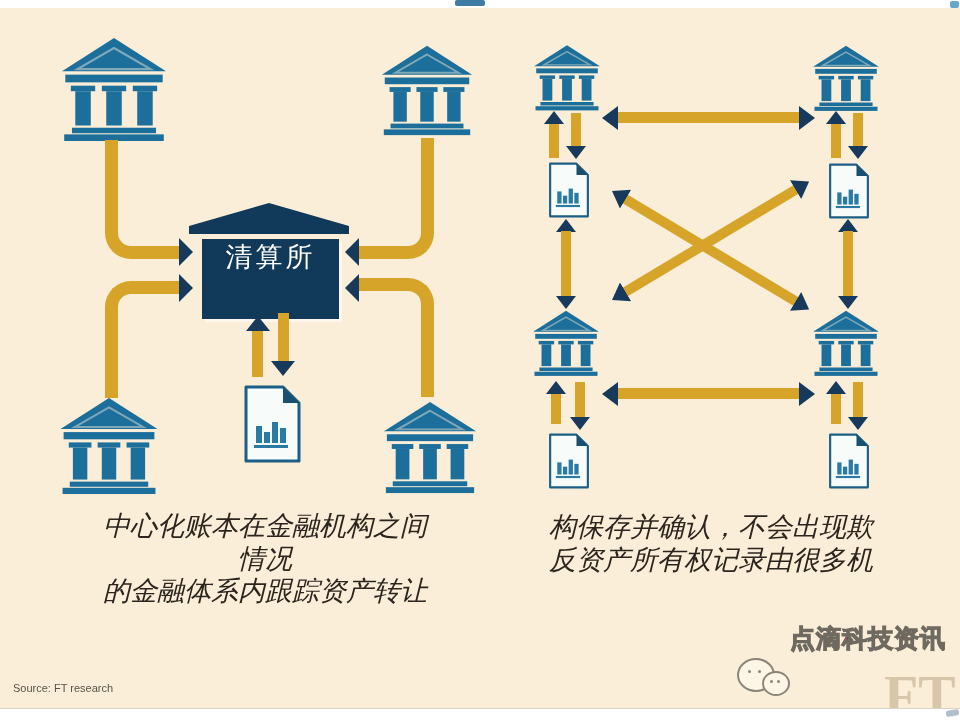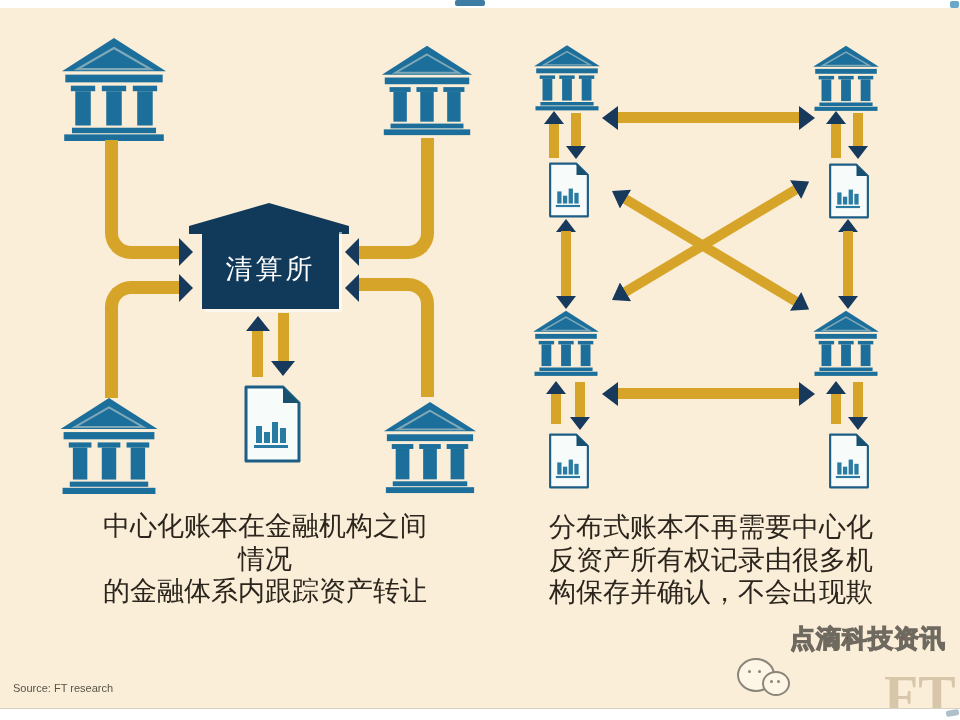--- a/index.html
+++ b/index.html
@@ -31,27 +31,27 @@
   
   .ah{background:#16395c;}
   .ah-right{clip-path:polygon(0 0,100% 50%,0 100%);}
   .ah-left{clip-path:polygon(100% 0,0 50%,100% 100%);}
   .ah-up{clip-path:polygon(50% 0,100% 100%,0 100%);}
   .ah-down{clip-path:polygon(0 0,100% 0,50% 100%);}
 
   
   .house-roof{left:189px;top:203px;width:160px;height:31px;background:#10395a;
     clip-path:polygon(50% 0,100% 74%,100% 100%,0 100%,0 74%);}
-  .house-body{left:202px;top:229px;width:137px;height:80px;background:#10395a;
+  .house-body{left:202px;top:239px;width:137px;height:80px;background:#10395a;
     box-shadow:3px 3px 0 rgba(255,255,255,.55);
-    display:flex;align-items:center;justify-content:center;}
+    display:flex;justify-content:center;}
   .house-label{color:#ffffff;font-size:27px;letter-spacing:3px;}
 
   
-  .caption{width:410px;text-align:center;color:#2b251d;font-size:27px;line-height:32.5px;}
+  .caption{width:410px;text-align:center;color:#2b251d;font-size:27px;line-height:32.5px;font-style:italic;}
   .caption-left{left:60px;top:510px;}
   .caption-right{left:506px;top:511px;}
 
   
   .diag{height:24px;transform-origin:0 50%;}
   .diag .bar{position:absolute;left:12px;right:12px;top:7px;height:10px;background:#d7a42a;}
   .diag .end-l{position:absolute;left:0;top:1px;width:16px;height:22px;}
   .diag .end-r{position:absolute;right:0;top:1px;width:16px;height:22px;}
   .diag1{left:612px;top:179px;width:230px;transform:rotate(31deg);}
   .diag2{left:612px;top:288px;width:230px;transform:rotate(-31deg);}
@@ -217,23 +217,22 @@
       <div class="ah ah-left end-l"></div>
       <div class="ah ah-right end-r"></div>
     </div>
     <div class="abs diag diag2">
       <div class="bar"></div>
       <div class="ah ah-left end-l"></div>
       <div class="ah ah-right end-r"></div>
     </div>
 
     <div class="abs caption caption-right">
-      <div>分布式账本不再需要中心化</div>
+      <div>构保存并确认，不会出现欺</div>
       <div>反资产所有权记录由很多机</div>
-      <div>构保存并确认，不会出现欺</div>
     </div>
   </div>
 
   <div class="abs source">Source: FT research</div>
 
   <div class="abs ftmark">FT</div>
 
   <div class="abs" style="left:737px;top:654px;width:52px;height:46px">
     <div class="abs wc-big">
       <div class="abs wc-eye" style="left:9px;top:10px"></div>

